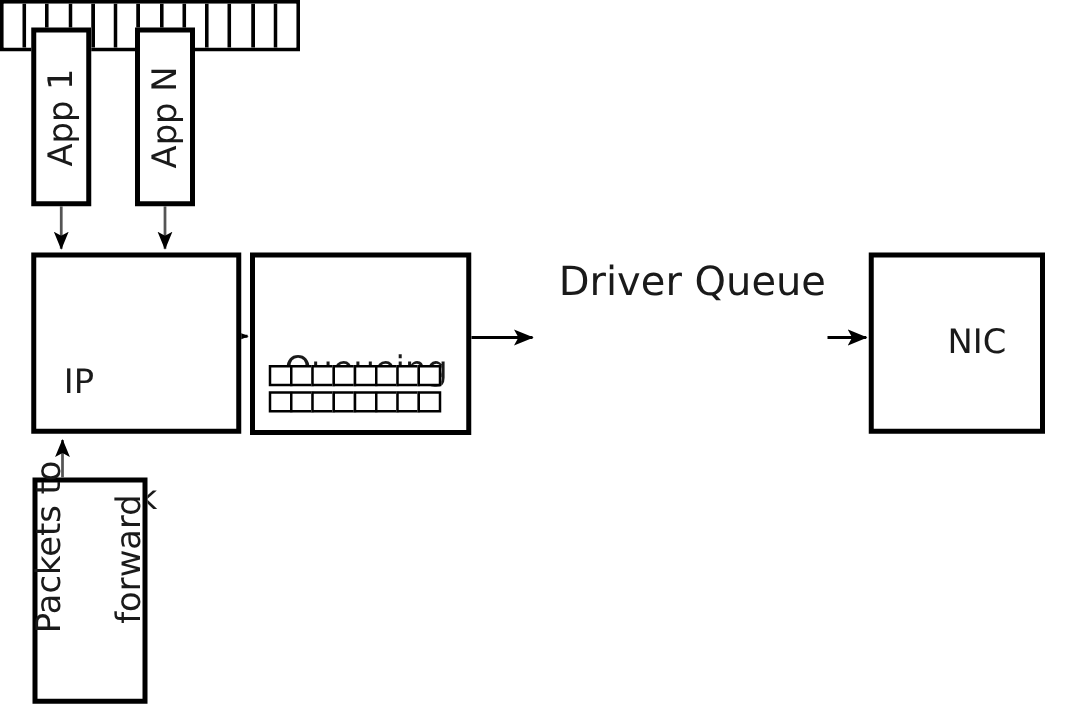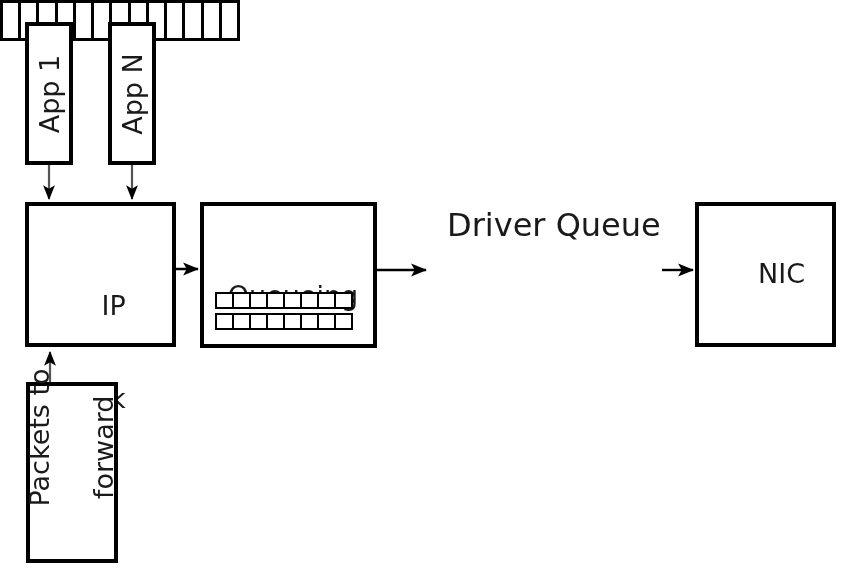--- a/index.html
+++ b/index.html
@@ -39,21 +39,21 @@
     left: 50%;
     top: 50%;
     transform: translate(-50%, -50%) rotate(-90deg);
     transform-origin: center center;
     font-size: 27px;
     color: #1a1a1a;
     white-space: pre;
     text-align: center;
   }
   
-  #ipstack-box { left: 25px; top: 202px; width: 151px; height: 145px; text-align: right; }
+  #ipstack-box { left: 25px; top: 202px; width: 168px; height: 145px; }
   #ipstack-label {
     left: 22px;
     top: 22px;
     font-size: 27px;
   }
   
   #qdisc-box { left: 200px; top: 202px; width: 177px; height: 146px; }
   #qdisc-label {
     left: 9px;
     top: 12px;

